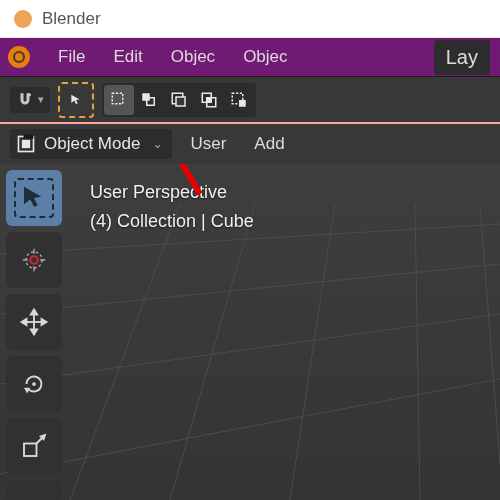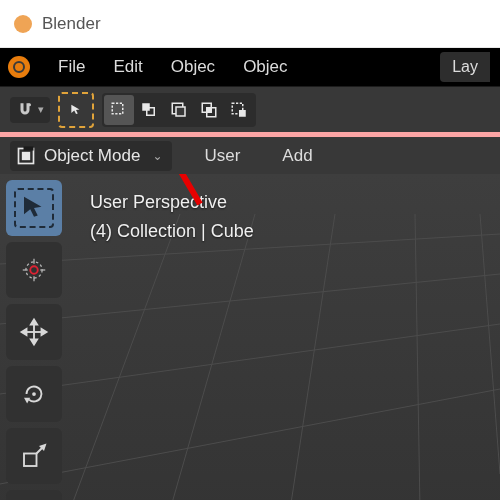--- a/index.html
+++ b/index.html
@@ -1,34 +1,34 @@
 <!DOCTYPE html>
 <html><head>
 <meta charset="utf-8">
 <style>
   * { margin: 0; padding: 0; box-sizing: border-box; font-family: -apple-system, "Segoe UI", Arial, sans-serif; }
   body { width: 500px; height: 500px; overflow: hidden; background: #fff; }
-  .titlebar { height: 48px; background: #fff; display: flex; align-items: center; padding: 0 14px; gap: 10px; font-size: 17px; color: #555; border-bottom: 1px solid #e8e8e8; }
+  .titlebar { height: 38px; background: #fff; display: flex; align-items: center; padding: 0 14px; gap: 10px; font-size: 17px; color: #555; border-bottom: 1px solid #e8e8e8; }
   .titlebar .logo { width: 18px; height: 18px; border-radius: 50%; background: #e87d0d; opacity: .7; }
-  .menubar { background: #000000; height: 38px; display: flex; align-items: center; padding: 0 10px 0 8px; }
+  .menubar { background: #701a75; height: 38px; display: flex; align-items: center; padding: 0 10px 0 8px; }
   .menubar .logo { width: 22px; height: 22px; border-radius: 50%; background: #e87d0d; margin-right: 14px; display: flex; align-items: center; justify-content: center; }
   .menubar .logo::after { content: ""; width: 8px; height: 8px; border-radius: 50%; border: 2px solid #3a3a3a; }
   .menu-item { color: #dcdcdc; font-size: 17px; padding: 6px 14px; cursor: pointer; border-radius: 4px; }
   .menubar .spacer { flex: 1; }
-  .ws-tab { background: #2d2d2d; color: #dcdcdc; font-size: 16px; padding: 6px 12px; border-radius: 4px 0 0 4px; margin-left: 8px; }
+  .ws-tab { background: #2d2d2d; color: #dcdcdc; font-size: 20px; padding: 6px 12px; border-radius: 4px 0 0 4px; margin-left: 8px; }
   .toolrow { background: #383838; height: 46px; display: flex; align-items: center; padding: 0 10px; gap: 8px; border-top: 1px solid #1c1c1c; }
   .pf { display: flex; align-items: center; gap: 4px; background: #2c2c2c; border-radius: 4px; padding: 4px 6px; color: #d0d0d0; }
   .pf svg { width: 18px; height: 18px; }
   .selectbox { width: 36px; height: 36px; border: 2px dashed #e0a33a; border-radius: 4px; display: flex; align-items: center; justify-content: center; }
   .selectbox svg { width: 14px; height: 14px; }
   .sel-icons { display: flex; gap: 0; align-items: center; background: #2c2c2c; border-radius: 4px; padding: 2px; }
   .sel-icons .ic { width: 30px; height: 30px; display: flex; align-items: center; justify-content: center; border-radius: 3px; cursor: pointer; }
   .sel-icons .ic.active { background: #555; }
   .sel-icons svg { width: 18px; height: 18px; }
-  .header2 { background: #383838; height: 42px; display: flex; align-items: center; padding: 0 10px; gap: 22px; border-top: 5px solid #fca5a5; }
+  .header2 { background: #383838; height: 42px; display: flex; align-items: center; padding: 0 10px; gap: 8px; border-top: 2px solid #fca5a5; }
   .modebox { display: flex; align-items: center; gap: 8px; background: #2c2c2c; border-radius: 4px; padding: 5px 10px 5px 6px; color: #e6e6e6; font-size: 17px; cursor: pointer; }
   .modebox svg { width: 20px; height: 20px; }
   .modebox .chev { font-size: 12px; margin-left: 4px; color: #aaa; }
   .h2-item { color: #dcdcdc; font-size: 17px; padding: 5px 10px; cursor: pointer; }
   .viewport { position: relative; background: #3c3c3c; height: 336px; overflow: hidden; }
   .grid { position: absolute; inset: 0; }
   .sidebar { position: absolute; left: 6px; top: 6px; width: 56px; display: flex; flex-direction: column; gap: 6px; }
   .toolbtn { width: 56px; height: 56px; background: #313131; border-radius: 6px; display: flex; align-items: center; justify-content: center; cursor: pointer; }
   .toolbtn.active { background: #5b7fa6; }
   .toolbtn .dashed { width: 40px; height: 40px; border: 2px dashed #d7a23a; border-radius: 4px; display: flex; align-items: center; justify-content: center; }

